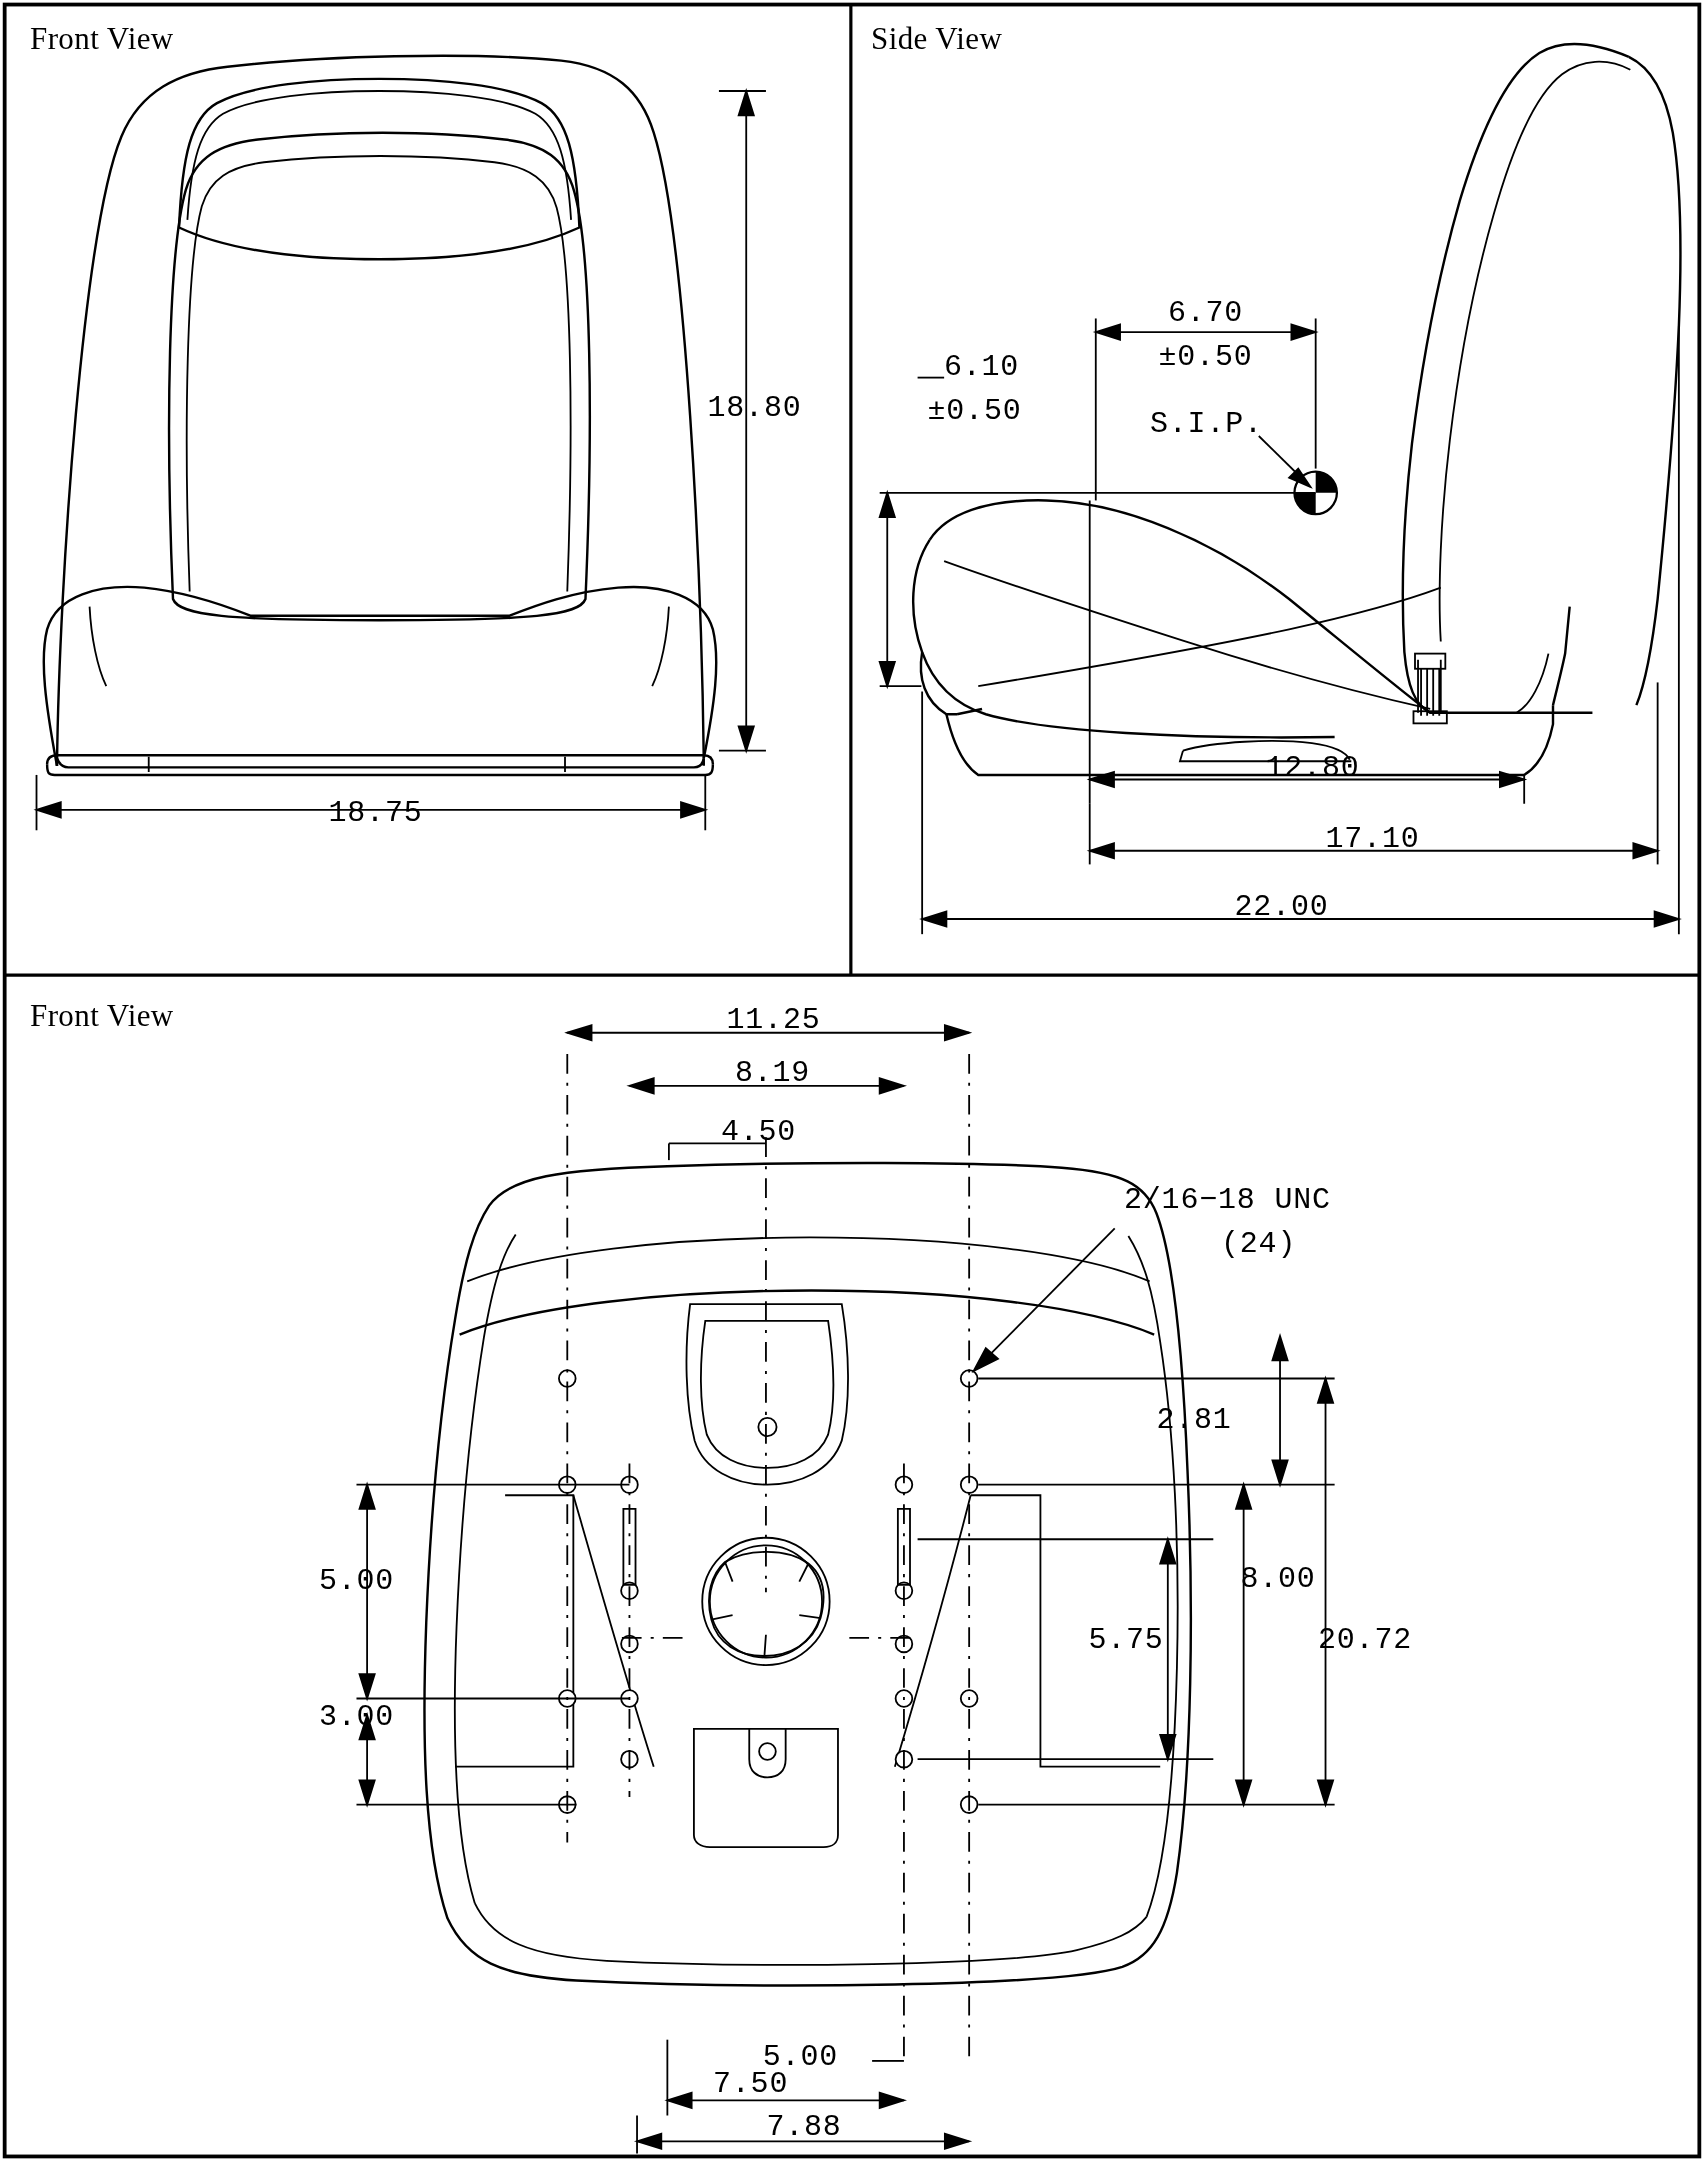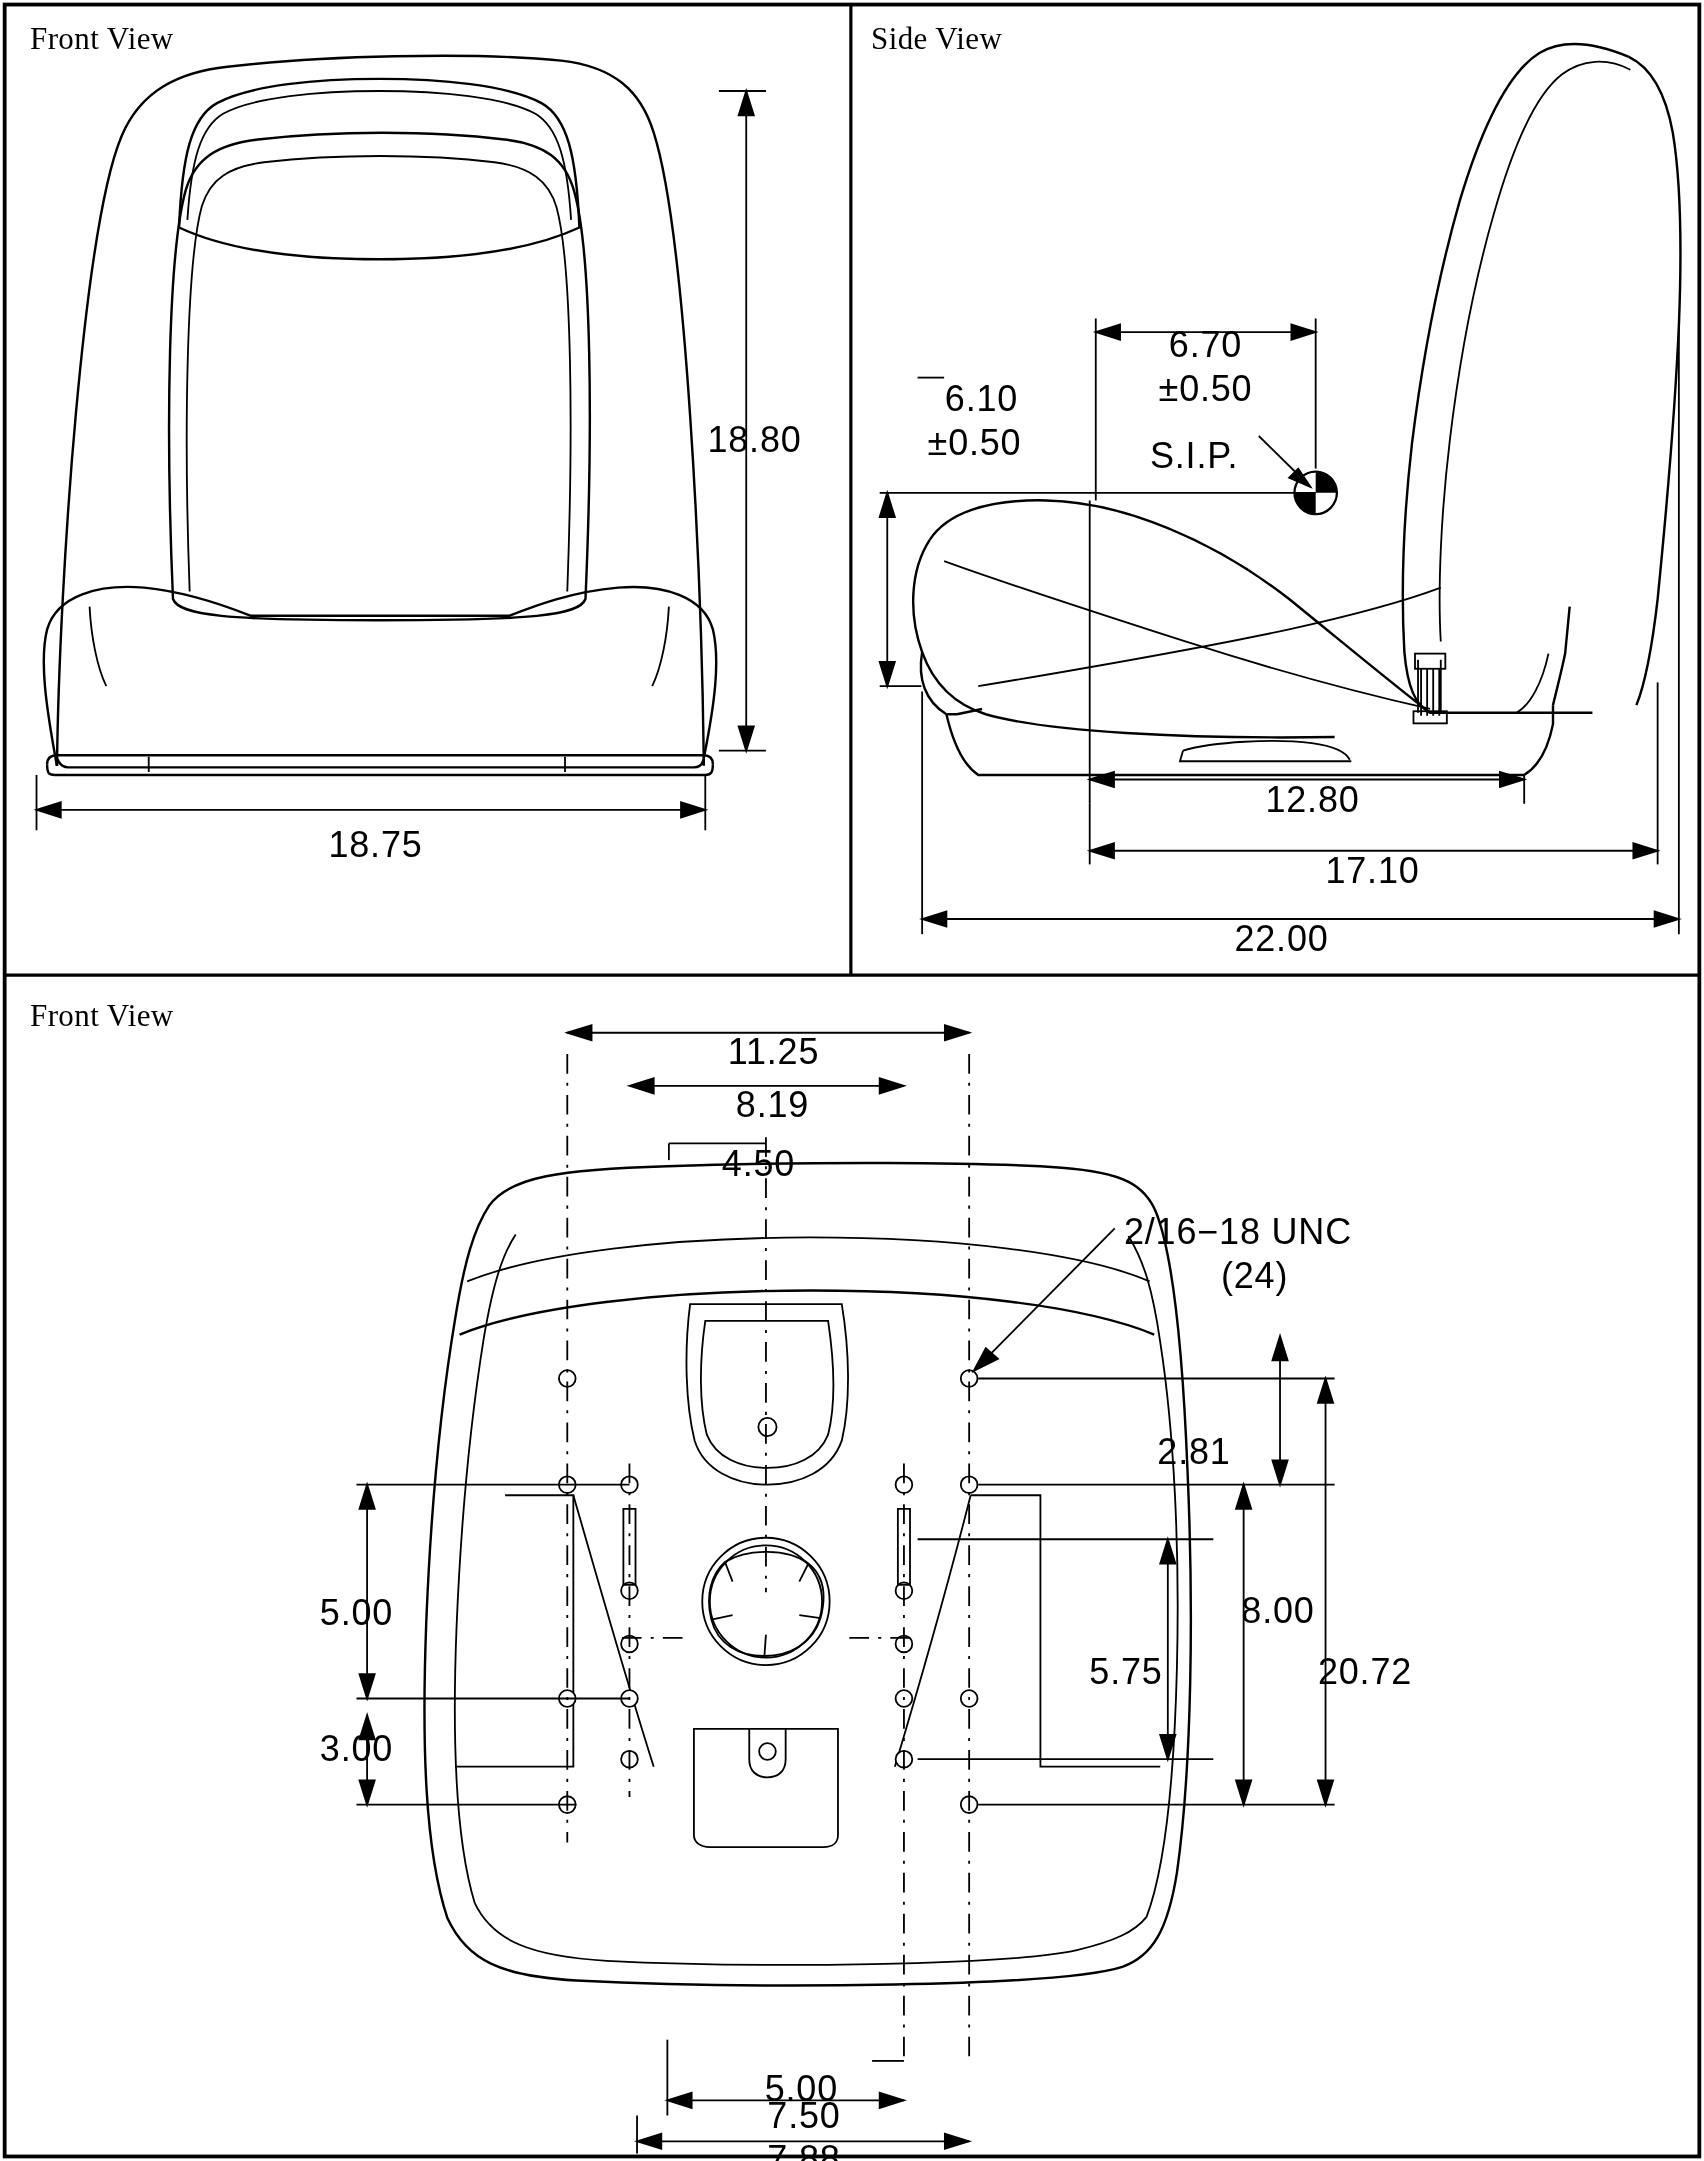--- a/index.html
+++ b/index.html
@@ -1,19 +1,19 @@
 <!DOCTYPE html>
 <html style="font-size:12px"><head>
 <meta charset="utf-8">
 <style>
   html,body{margin:0;padding:0;background:#ffffff;}
   body{width:1704px;height:2161px;font-family:"Liberation Sans",sans-serif;color:#000;}
   #sheet{position:relative;width:1704px;height:2161px;overflow:hidden;}
   .panel-title{position:absolute;font-family:"Liberation Serif",serif;font-weight:normal;font-size:31px;letter-spacing:0.4px;}
-  .dim{position:absolute;font-family:Liberation Sans, sans-serif;font-size:36px;letter-spacing:0.8px;white-space:nowrap;margin-top:28px;}
+  .dim{position:absolute;font-family:Liberation Mono, monospace;font-size:30px;letter-spacing:0.8px;white-space:nowrap;}
   svg{position:absolute;left:0;top:0;}
   .ln{stroke:#000;fill:none;}
   .thin{stroke-width:2.4;}
   .med{stroke-width:3.2;}
   .thick{stroke-width:4.2;}
   .dash{stroke-dasharray:26 12 4 12;}
   .frame{stroke:#000;stroke-width:5;fill:none;}
 </style>
 </head>
 <body>
@@ -351,20 +351,20 @@
 
   <div class="dim" style="left:1122px;top:1403px;width:144px;text-align:center;">2.81</div>
   <div class="dim" style="left:1206px;top:1562px;width:144px;text-align:center;">8.00</div>
   <div class="dim" style="left:1054px;top:1623px;width:144px;text-align:center;">5.75</div>
   <div class="dim" style="left:1289px;top:1623px;width:152px;text-align:center;">20.72</div>
 
   <div class="dim" style="left:288px;top:1564px;width:137px;text-align:center;">5.00</div>
   <div class="dim" style="left:288px;top:1700px;width:137px;text-align:center;">3.00</div>
 
   <div class="dim" style="left:686px;top:2040px;width:152px;text-align:right;">5.00</div>
-  <div class="dim" style="left:728px;top:2067px;width:152px;text-align:center;">7.50</div>
+  <div class="dim" style="left:713px;top:2067px;width:152px;">7.50</div>
   <div class="dim" style="left:728px;top:2110px;width:152px;text-align:center;">7.88</div>
 
   <div class="dim" style="left:1124px;top:1183px;">2/16−18  UNC</div>
   <div class="dim" style="left:1221px;top:1227px;">(24)</div>
 
 </div>
 
 
 </body></html>

